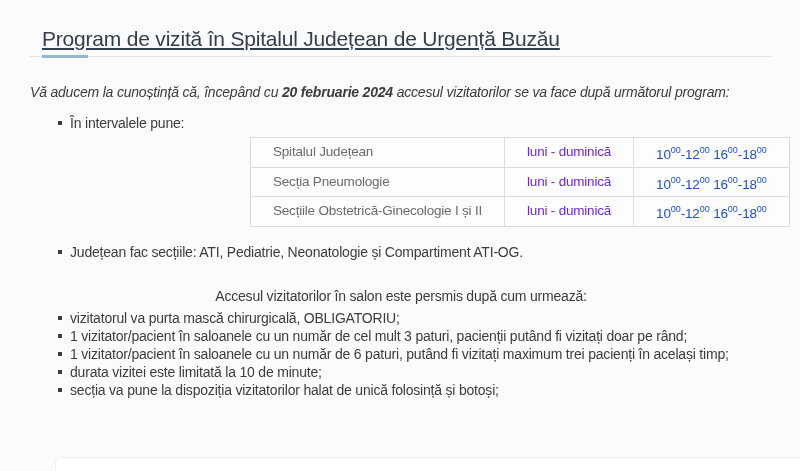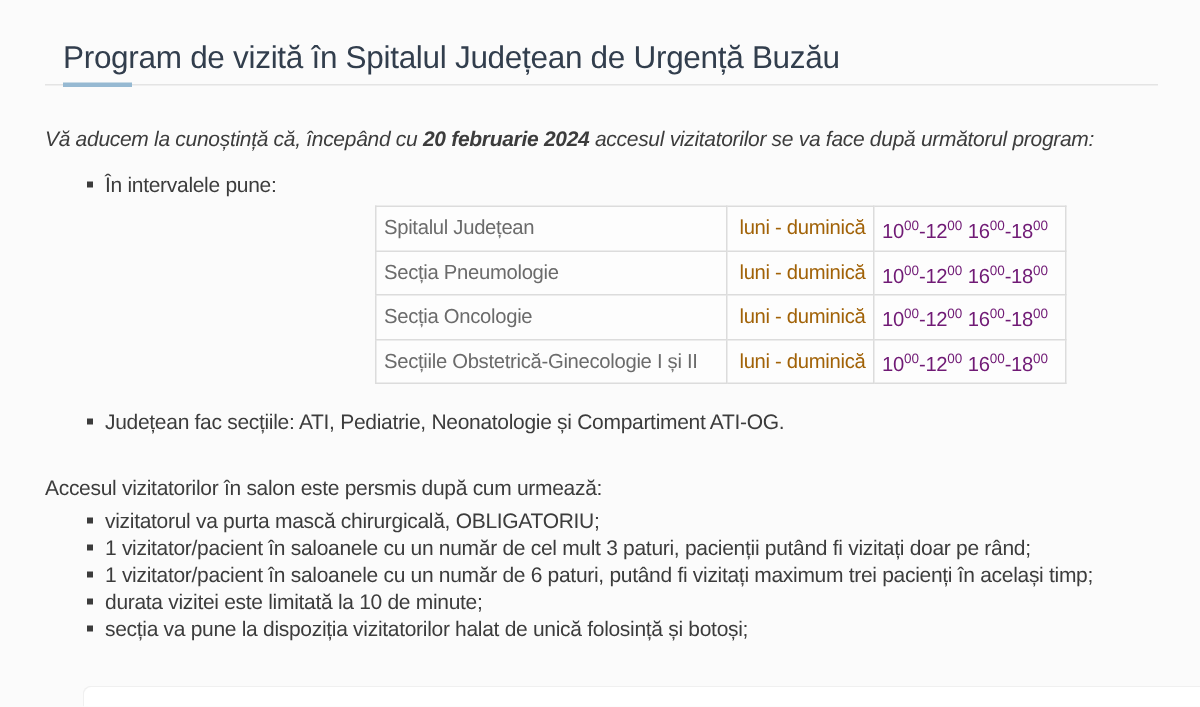--- a/index.html
+++ b/index.html
@@ -16,20 +16,21 @@
     z-index: 1;
     padding: 26px 28px 0 30px;
     letter-spacing: -0.2px;
   }
   .page-title {
     margin: 0 0 0 12px;
     font-size: 21px;
     line-height: 26px;
     font-weight: 400;
     color: #323e4d;
+    text-decoration: underline;
   }
   .title-rule {
     position: relative;
     margin-top: 4px;
     height: 1px;
     background: #e4e4e4;
   }
   .title-rule .accent {
     position: absolute;
     left: 12px; top: -1px;
@@ -66,33 +67,34 @@
   li.exception-item { margin-top: 16px; }
 
   table.hours-table {
     border-collapse: collapse;
     margin: 5px 0 0 180px;
     font-size: 13.5px;
     background: #fdfdfd;
   }
   table.hours-table td {
     border: 1px solid #dcdcdc;
-    padding: 3px 5px;
+    padding: 3px 22px;
     height: 26px;
     white-space: nowrap;
   }
   td.cell-section { width: 234px; color: #6b6b6b; }
-  td.cell-days    { width: 98px;  color: #a16207; text-align: right; }
-  td.cell-hours   { width: 128px; color: #701a75; }
+  td.cell-days    { width: 98px;  color: #6d28d9; text-align: right; }
+  td.cell-hours   { width: 128px; color: #1d4ed8; }
   td.cell-hours sup { font-size: 9px; letter-spacing: 0; }
 
   .access-heading {
     margin: 26px 0 0 0;
     font-size: 14px;
     line-height: 18px;
+    text-align: center;
   }
   ul.rules-list { margin-top: 4px; }
 
   .bottom-panel {
     position: absolute;
     left: 55px; top: 457px;
     width: 745px; height: 14px;
     background: #ffffff;
     border-top: 1px solid #f0f0f0;
     border-left: 1px solid #f0f0f0;
@@ -122,25 +124,20 @@
               <td class="cell-section">Spitalul Județean</td>
               <td class="cell-days">luni - duminică</td>
               <td class="cell-hours">10<sup>00</sup>-12<sup>00</sup> 16<sup>00</sup>-18<sup>00</sup></td>
             </tr>
             <tr>
               <td class="cell-section">Secția Pneumologie</td>
               <td class="cell-days">luni - duminică</td>
               <td class="cell-hours">10<sup>00</sup>-12<sup>00</sup> 16<sup>00</sup>-18<sup>00</sup></td>
             </tr>
             <tr>
-              <td class="cell-section">Secția Oncologie</td>
-              <td class="cell-days">luni - duminică</td>
-              <td class="cell-hours">10<sup>00</sup>-12<sup>00</sup> 16<sup>00</sup>-18<sup>00</sup></td>
-            </tr>
-            <tr>
               <td class="cell-section">Secțiile Obstetrică-Ginecologie I și II</td>
               <td class="cell-days">luni - duminică</td>
               <td class="cell-hours">10<sup>00</sup>-12<sup>00</sup> 16<sup>00</sup>-18<sup>00</sup></td>
             </tr>
           </tbody>
       </table>
     </li>
     <li class="exception-item">Județean fac secțiile: ATI, Pediatrie, Neonatologie și Compartiment ATI-OG.</li>
   </ul>
 

